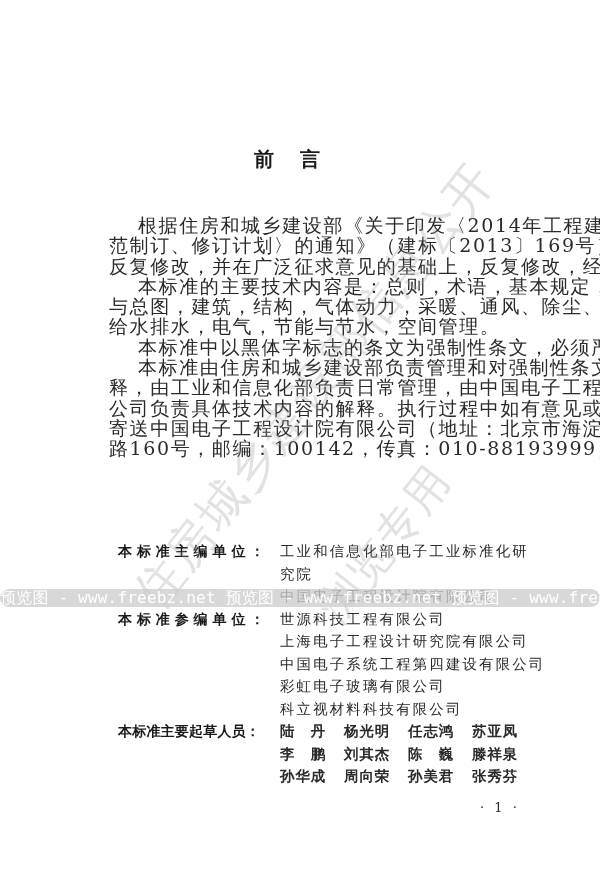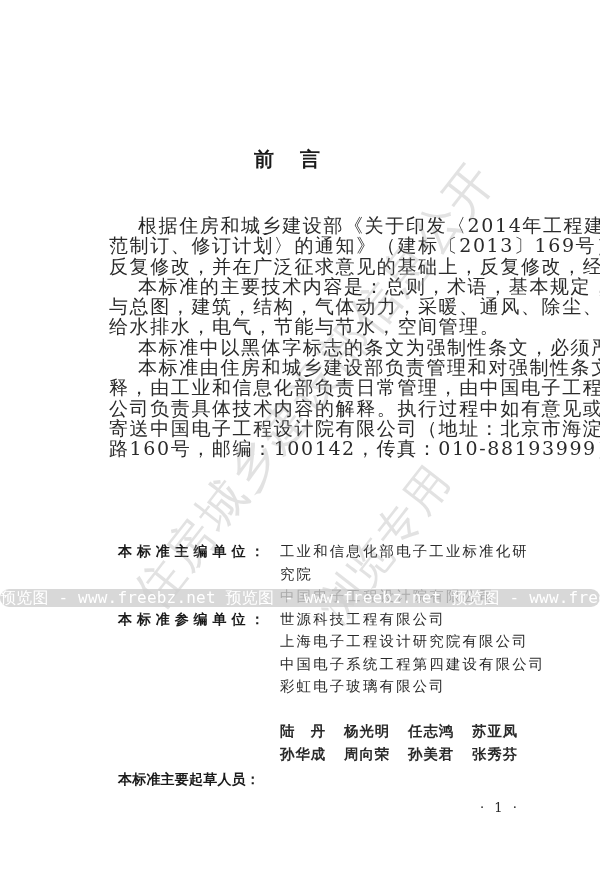--- a/index.html
+++ b/index.html
@@ -15,21 +15,21 @@
     }
     .body-text { position: absolute; left: 109px; top: 207px; width: 410px; font-size: 19px; line-height: 20.3px; }
     .line { white-space: nowrap; height: 20.3px; letter-spacing: 1.6px; }
     .indent { padding-left: 29px; }
     .credits { position: absolute; left: 118px; top: 532px; width: 440px; font-size: 14.4px; }
     .crow { display: flex; height: 22.5px; line-height: 22.5px; }
     .clabel {
       width: 162px; font-family: "DejaVu Sans", sans-serif; font-weight: bold; font-size: 14px;
       color: #1a1a1a; white-space: nowrap; letter-spacing: 4.9px;
     }
-    .clabel.tight { letter-spacing: 0.2px; margin-top: 48px; }
+    .clabel.tight { letter-spacing: 0.2px; }
     .cval { white-space: nowrap; letter-spacing: 2.2px; }
     .names { display: flex; font-weight: bold; }
     .names span { display: inline-block; width: 64px; letter-spacing: 1px; }
     .page-num { position: absolute; left: 480px; top: 792px; font-size: 13px; letter-spacing: 3px; }
     .band {
       position: absolute; left: 0; top: 581px; width: 600px; height: 18px; background: rgba(205,205,205,0.78);
       color: #ffffff; font-family: "DejaVu Sans Mono", monospace; font-size: 16px; line-height: 18px;
       white-space: nowrap; overflow: hidden; letter-spacing: 0.2px; z-index: 3; border-radius: 9px;
     }
     .wm {
@@ -84,28 +84,38 @@
     <div class="crow">
       <div class="clabel"></div>
       <div class="cval">中国电子系统工程第四建设有限公司</div>
     </div>
     <div class="crow">
       <div class="clabel"></div>
       <div class="cval">彩虹电子玻璃有限公司</div>
     </div>
     <div class="crow">
       <div class="clabel"></div>
+      <div class="cval">科立视材料科技有限公司</div>
     </div>
     <div class="crow">
       <div class="clabel tight">本标准主要起草人员：</div>
       <div class="names">
         <span>陆　丹</span>
         <span>杨光明</span>
         <span>任志鸿</span>
         <span>苏亚凤</span>
+      </div>
+    </div>
+    <div class="crow">
+      <div class="clabel"></div>
+      <div class="names">
+        <span>李　鹏</span>
+        <span>刘其杰</span>
+        <span>陈　巍</span>
+        <span>滕祥泉</span>
       </div>
     </div>
     <div class="crow">
       <div class="clabel"></div>
       <div class="names">
         <span>孙华成</span>
         <span>周向荣</span>
         <span>孙美君</span>
         <span>张秀芬</span>
       </div>

